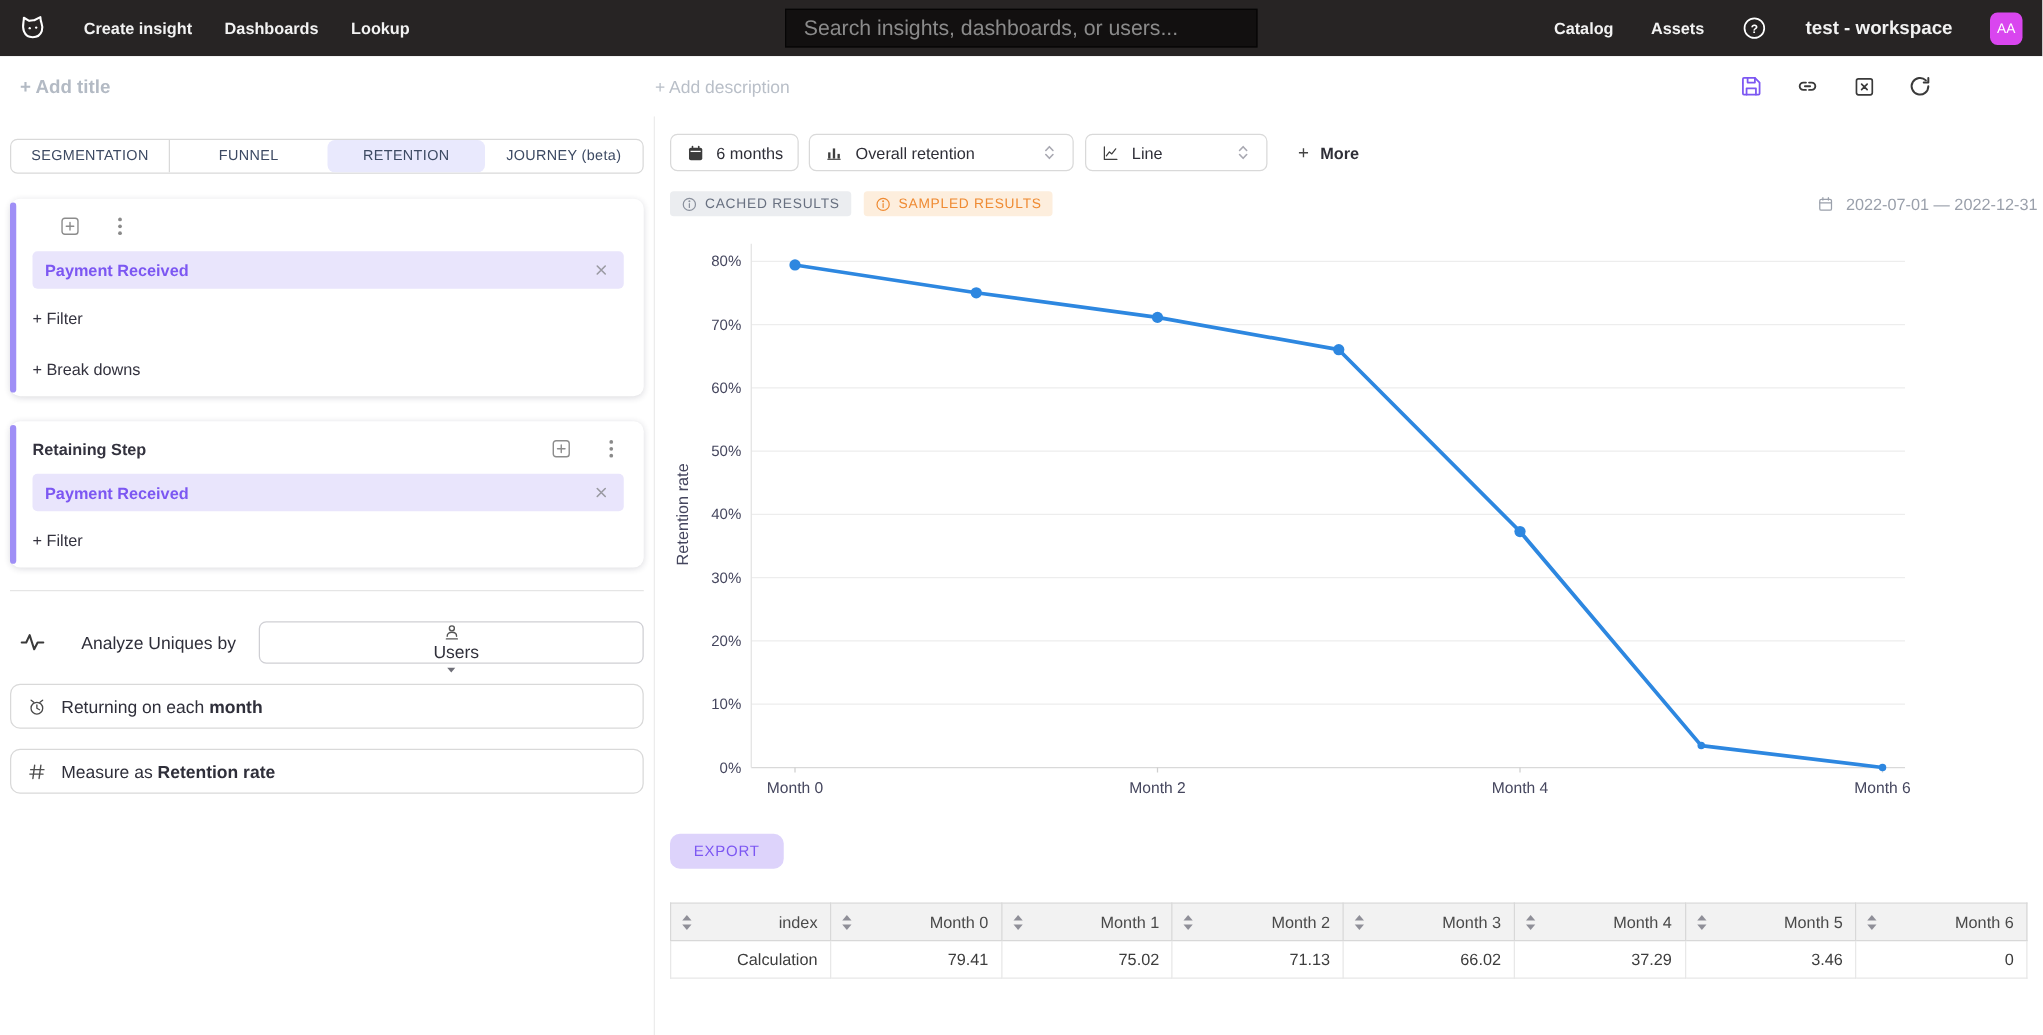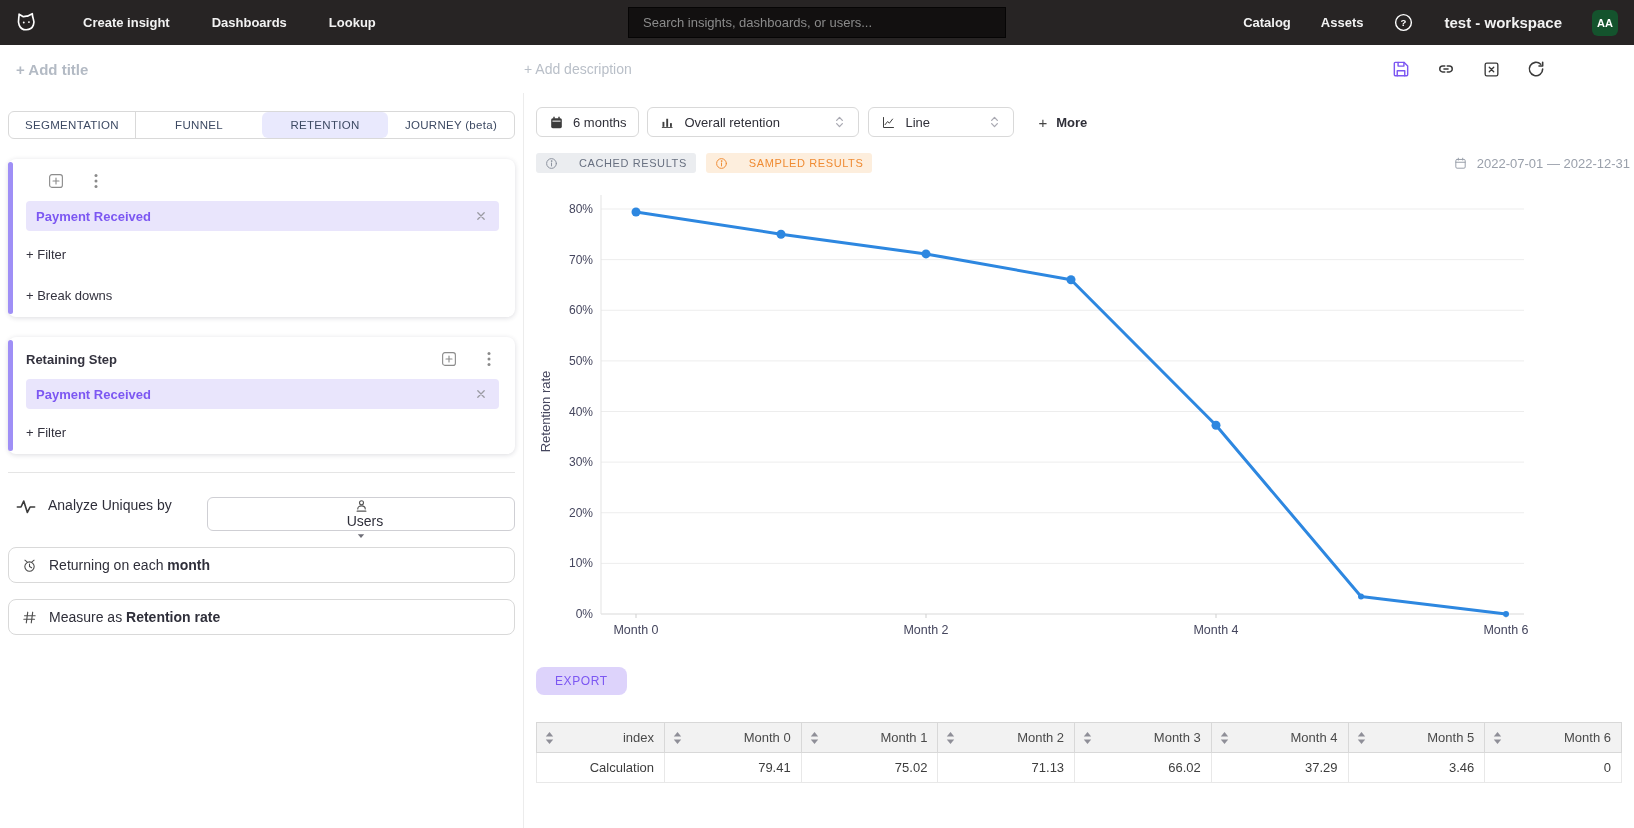--- a/index.html
+++ b/index.html
@@ -4,33 +4,33 @@
 <style>
   * { box-sizing: border-box; }
   html,body { margin:0; padding:0; }
   body {
     width:1634px; height:828px; overflow:hidden;
     font-family:"Liberation Sans", sans-serif;
     background:#fff; color:#2f2f3a;
   }
   
   .navbar { height:45px; background:#272424; display:flex; align-items:center; position:relative; color:#f2f2f2; }
-  .nav-left { display:flex; align-items:center; gap:42px; margin-left:14px; }
+  .nav-left { display:flex; align-items:center; gap:26px; margin-left:14px; }
   .logo { display:flex; align-items:center; cursor:pointer; }
   .nav-item { font-size:13px; font-weight:bold; cursor:pointer; white-space:nowrap; }
   .nav-search { position:absolute; left:50%; transform:translateX(-50%); top:7px; }
   .nav-search input {
     width:378px; height:31px; background:#121010; border:1px solid #060505; border-radius:0;
-    color:#ddd; font-size:13px; padding:0 14px; outline:none; font-family:inherit;
+    color:#ddd; font-size:17px; padding:0 14px; outline:none; font-family:inherit;
   }
   .nav-search input::placeholder { color:#8b8b8b; }
   .nav-right { margin-left:auto; display:flex; align-items:center; gap:30px; margin-right:16px; }
   .help-icon { display:flex; cursor:pointer; }
   .workspace { font-size:15px; font-weight:bold; white-space:nowrap; }
-  .avatar { width:26px; height:26px; border-radius:6px; background:#14532d; color:#fff; font-size:11px; font-weight:bold;
+  .avatar { width:26px; height:26px; border-radius:6px; background:#d946ef; color:#fff; font-size:11px; font-weight:normal;
     display:flex; align-items:center; justify-content:center; cursor:pointer; }
   
   .title-row { height:48px; display:flex; align-items:center; position:relative; background:#fff; }
   .add-title { margin-left:16px; color:#b3bac4; font-weight:bold; font-size:15px; cursor:pointer; }
   .add-desc { position:absolute; left:524px; color:#b9bfc8; font-size:14px; cursor:pointer; }
   .title-icons { margin-left:auto; margin-right:88px; display:flex; gap:25px; align-items:center; }
   .icon-btn { width:20px; height:20px; display:flex; align-items:center; justify-content:center; cursor:pointer; }
   
   .main { display:flex; height:735px; }
   .left-panel { width:524px; padding:12px 8px 0 8px; border-right:1px solid #ececec; flex:none; }
@@ -48,42 +48,42 @@
   .step-head { display:flex; align-items:center; }
   .step-title { font-size:13px; font-weight:bold; color:#33323e; flex:1; }
   .step-head .icon-btn { margin-left:20px; }
   .event-chip { margin-top:10px; height:30px; background:#e9e5fc; border-radius:4px; display:flex; align-items:center; padding:0 10px; cursor:pointer; }
   .event-chip .chip-label { color:#7c57f2; font-weight:bold; font-size:13px; flex:1; }
   .chip-x { display:flex; cursor:pointer; }
   .step-action { font-size:13px; color:#33323e; margin-top:16px; cursor:pointer; width:fit-content; }
   .step-action.spaced { margin-top:26px; }
   .panel-divider { border:0; border-top:1px solid #e5e5e5; margin:18px 0 0 0; }
   
-  .analyze-row { display:flex; align-items:flex-start; margin-top:24px; padding-left:8px; }
+  .analyze-row { display:flex; align-items:center; margin-top:24px; padding-left:8px;gap:17px; }
   .analyze-label { font-size:14px; color:#2f2f3a; margin-left:12px; }
   .analyze-select { margin-left:auto; width:308px; height:34px; border:1px solid #cfcfd4; border-radius:6px;
     display:flex; align-items:center; padding:0 10px; cursor:pointer; background:#fff;flex-direction:column; }
   .analyze-select .sel-val { font-size:14px; margin-left:8px; color:#2f2f3a; flex:1; }
   .option-box { height:36px; border:1px solid #d9d9d9; border-radius:8px; display:flex; align-items:center;
     padding:0 12px; margin-top:16px; font-size:14px; color:#2f2f3a; background:#fff; cursor:pointer; }
   .option-box .txt { margin-left:11px; }
   
   .chart-toolbar { display:flex; align-items:center; margin-top:2px; }
   .tb-btn { height:30px; border:1px solid #d9d9d9; border-radius:6px; background:#fff; display:flex; align-items:center;
     padding:0 12px; font-size:13px; color:#2f2f38; gap:9px; cursor:pointer; }
   .tb-select { justify-content:flex-start; }
   .tb-select .tb-label { flex:1; }
   .w-ret { width:212px; margin-left:8px; }
   .w-line { width:146px; margin-left:9px; }
   .tb-more { display:flex; align-items:center; gap:9px; font-size:13px; color:#2f2f38; margin-left:24px; cursor:pointer; }
   .tb-more .plus { font-size:15px; color:#444; }
   .tb-more .more-lbl { font-weight:bold; }
   
   .status-row { display:flex; align-items:center; margin-top:16px; }
-  .badge { display:flex; align-items:center; gap:21px; height:20px; padding:0 9px; border-radius:3px; font-size:11px; letter-spacing:.6px; }
+  .badge { display:flex; align-items:center; gap:6px; height:20px; padding:0 9px; border-radius:3px; font-size:11px; letter-spacing:.6px; }
   .badge.cached { background:#ebedf0; color:#687080; }
   .badge.sampled { background:#fdeedd; color:#ef8b33; margin-left:10px; }
   .date-range { margin-left:auto; margin-right:4px; display:flex; align-items:center; gap:9px; color:#9aa0ab; font-size:13px; }
   
   .chart-wrap { margin-top:0; }
   #chart-svg { display:block; font-family:"Liberation Sans", sans-serif; }
   
   .export-btn { margin-top:16px; display:inline-block; background:#ddd3fb; color:#7c57f2; font-size:12px; letter-spacing:.6px;
     padding:7px 19px; border-radius:8px; border:none; font-family:inherit; cursor:pointer; }
   

